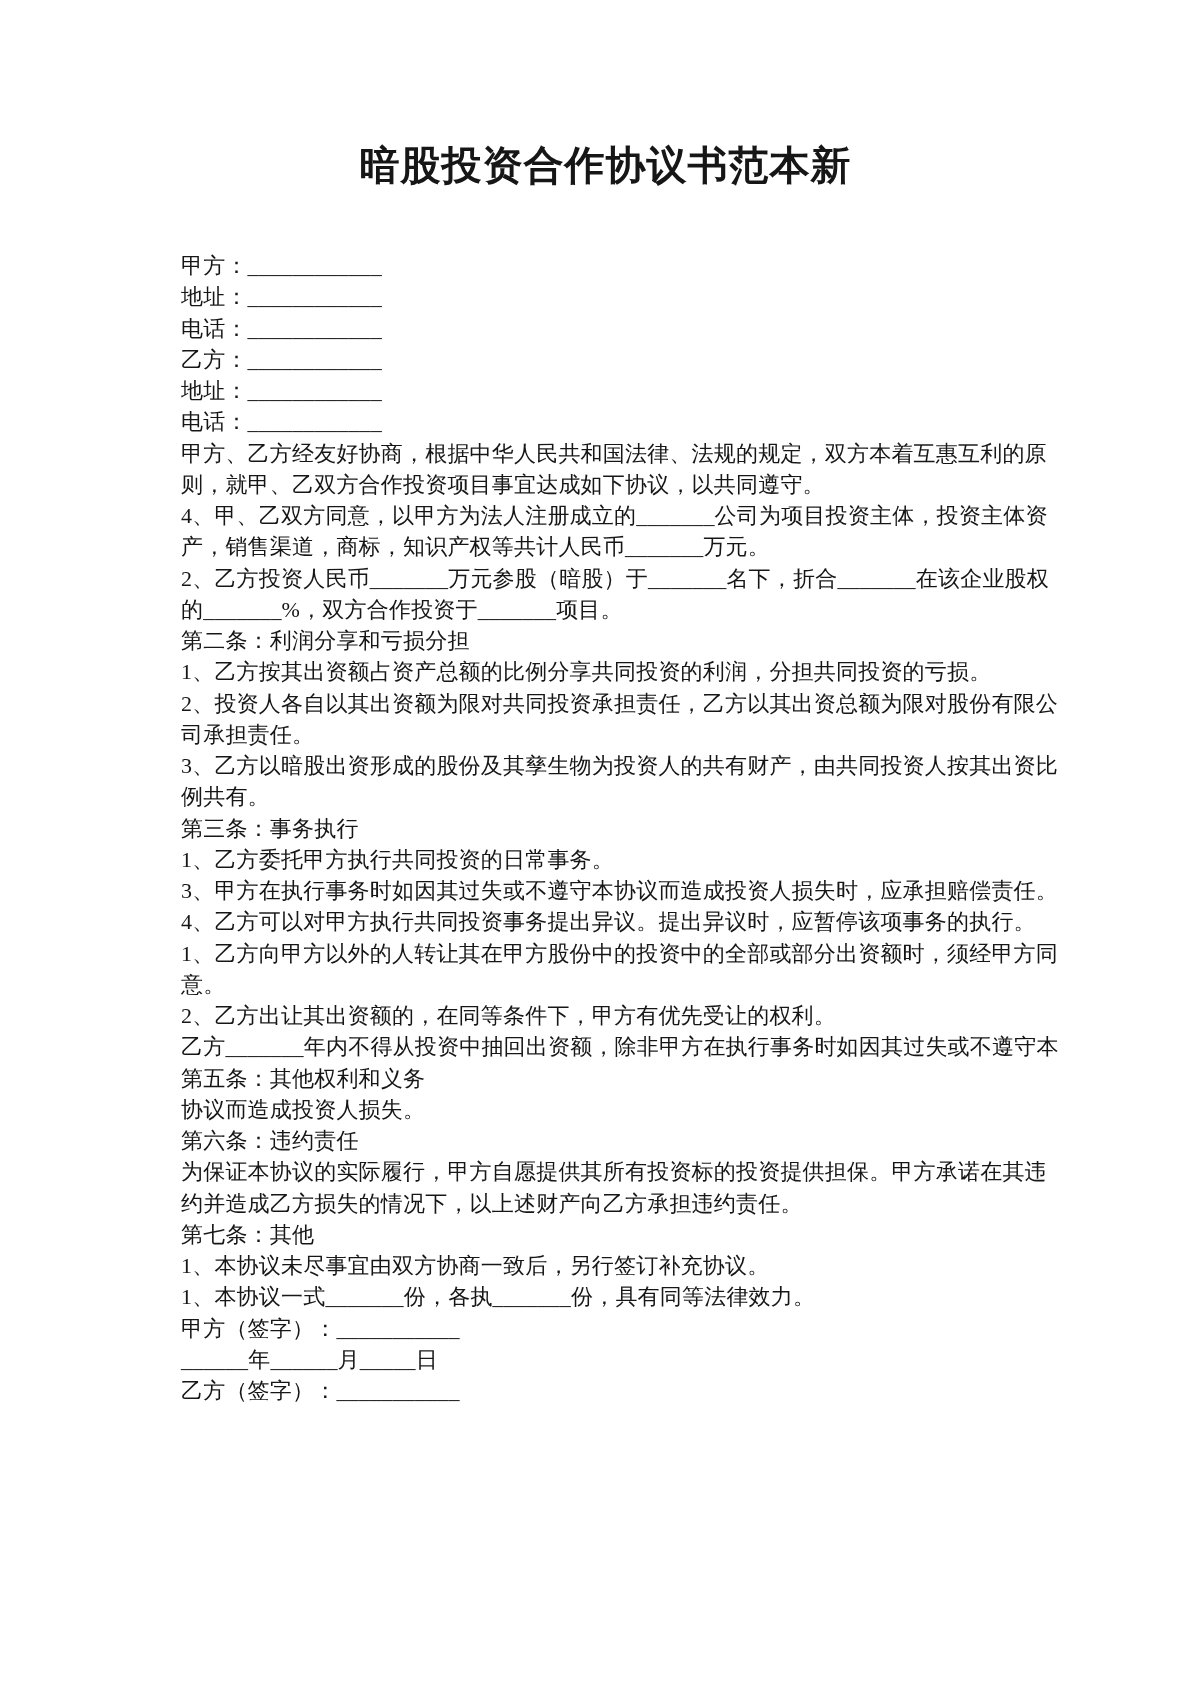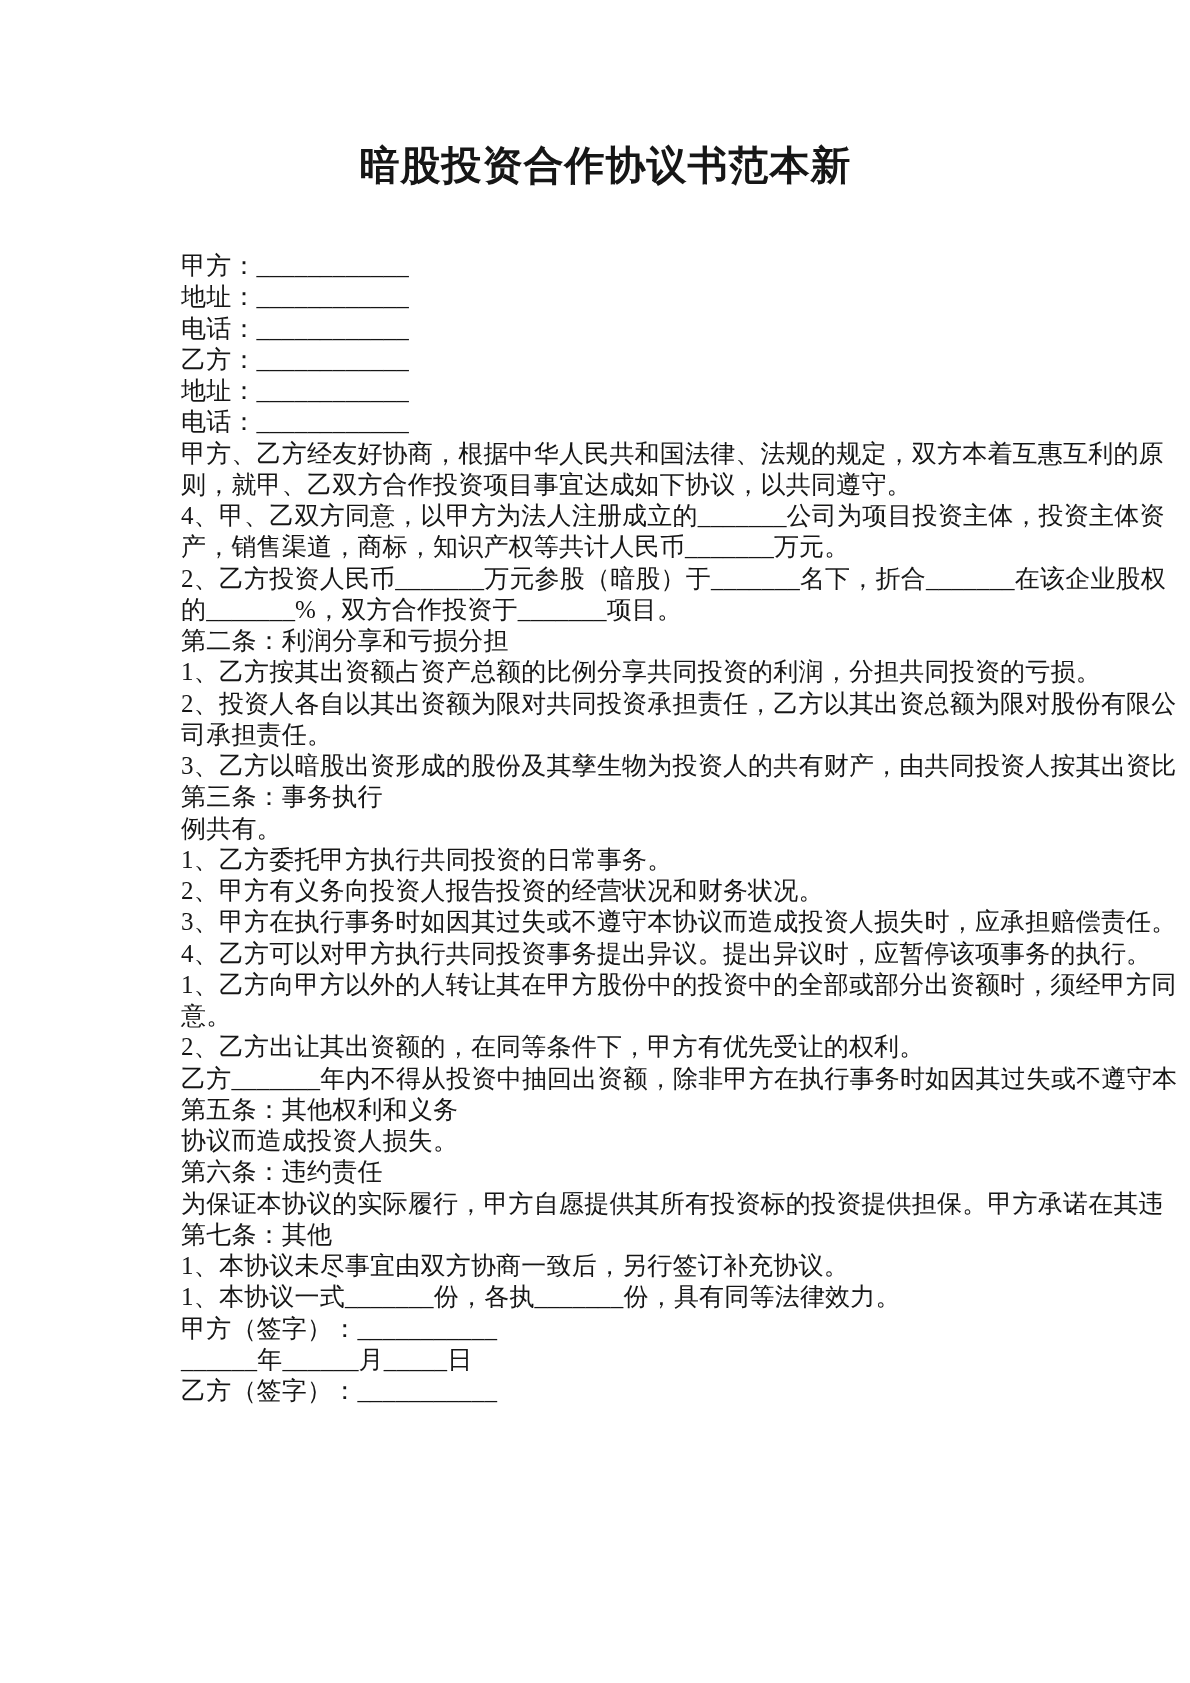--- a/index.html
+++ b/index.html
@@ -24,21 +24,21 @@
     line-height: 52px;
     font-weight: 700;
     text-align: center;
     letter-spacing: 1px;
     white-space: nowrap;
   }
   .doc-content {
     width: 845px;
   }
   .doc-content .line {
-    font-size: 25px;
+    font-size: 22px;
     line-height: 31.25px;
     white-space: nowrap;
     letter-spacing: 0.2px;
   }
 </style>
 </head>
 <body>
 
 <div class="page">
   <h1 class="doc-title">暗股投资合作协议书范本新</h1>
@@ -53,34 +53,34 @@
       <div class="line">则，就甲、乙双方合作投资项目事宜达成如下协议，以共同遵守。</div>
       <div class="line">4、甲、乙双方同意，以甲方为法人注册成立的_______公司为项目投资主体，投资主体资</div>
       <div class="line">产，销售渠道，商标，知识产权等共计人民币_______万元。</div>
       <div class="line">2、乙方投资人民币_______万元参股（暗股）于_______名下，折合_______在该企业股权</div>
       <div class="line">的_______%，双方合作投资于_______项目。</div>
       <div class="line">第二条：利润分享和亏损分担</div>
       <div class="line">1、乙方按其出资额占资产总额的比例分享共同投资的利润，分担共同投资的亏损。</div>
       <div class="line">2、投资人各自以其出资额为限对共同投资承担责任，乙方以其出资总额为限对股份有限公</div>
       <div class="line">司承担责任。</div>
       <div class="line">3、乙方以暗股出资形成的股份及其孳生物为投资人的共有财产，由共同投资人按其出资比</div>
+      <div class="line">例共有。</div>
       <div class="line">第三条：事务执行</div>
-      <div class="line">例共有。</div>
       <div class="line">1、乙方委托甲方执行共同投资的日常事务。</div>
-      <div class="line">2、甲方有义务向投资人报告投资的经营状况和财务状况。</div>
       <div class="line">3、甲方在执行事务时如因其过失或不遵守本协议而造成投资人损失时，应承担赔偿责任。</div>
       <div class="line">4、乙方可以对甲方执行共同投资事务提出异议。提出异议时，应暂停该项事务的执行。</div>
       <div class="line">1、乙方向甲方以外的人转让其在甲方股份中的投资中的全部或部分出资额时，须经甲方同</div>
       <div class="line">意。</div>
       <div class="line">2、乙方出让其出资额的，在同等条件下，甲方有优先受让的权利。</div>
       <div class="line">乙方_______年内不得从投资中抽回出资额，除非甲方在执行事务时如因其过失或不遵守本</div>
       <div class="line">第五条：其他权利和义务</div>
       <div class="line">协议而造成投资人损失。</div>
       <div class="line">第六条：违约责任</div>
       <div class="line">为保证本协议的实际履行，甲方自愿提供其所有投资标的投资提供担保。甲方承诺在其违</div>
+      <div class="line">约并造成乙方损失的情况下，以上述财产向乙方承担违约责任。</div>
       <div class="line">第七条：其他</div>
       <div class="line">1、本协议未尽事宜由双方协商一致后，另行签订补充协议。</div>
       <div class="line">1、本协议一式_______份，各执_______份，具有同等法律效力。</div>
       <div class="line">甲方（签字）：___________</div>
       <div class="line">______年______月_____日</div>
       <div class="line">乙方（签字）：___________</div>
     </div>
 </div>
 
 </body></html>

